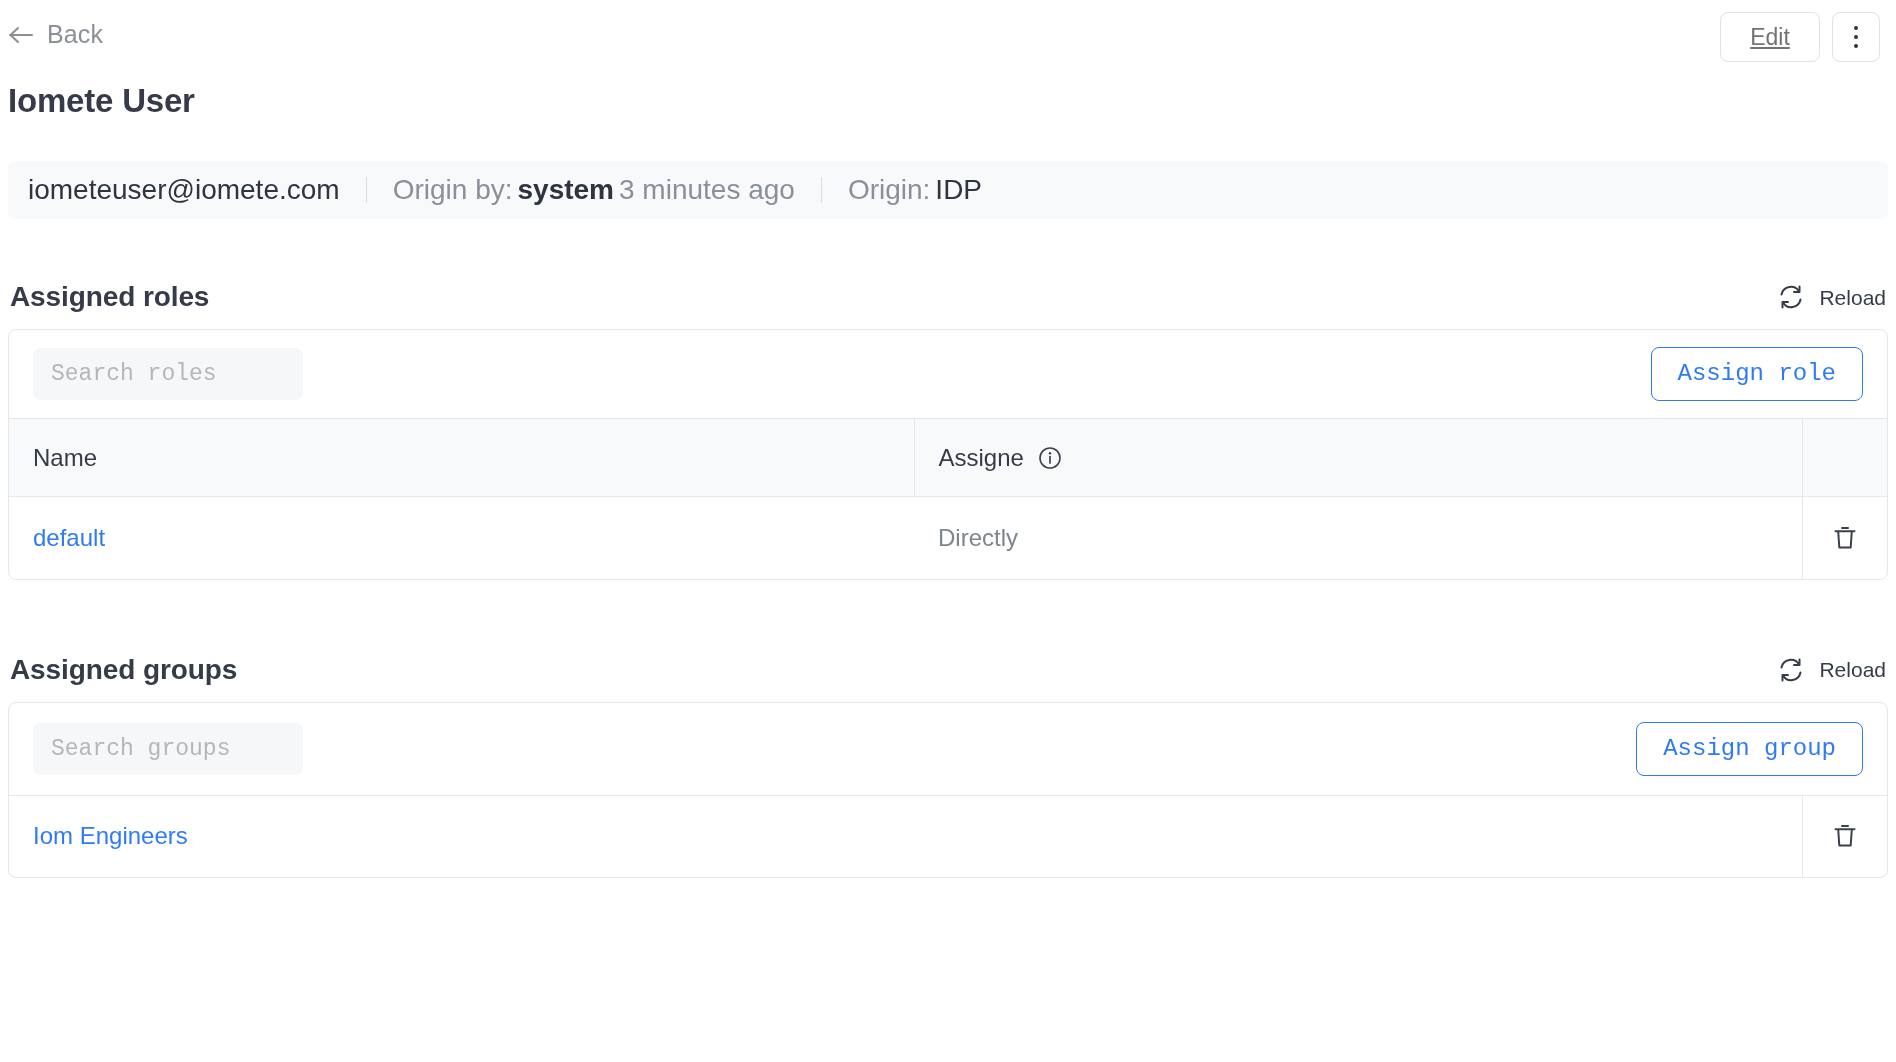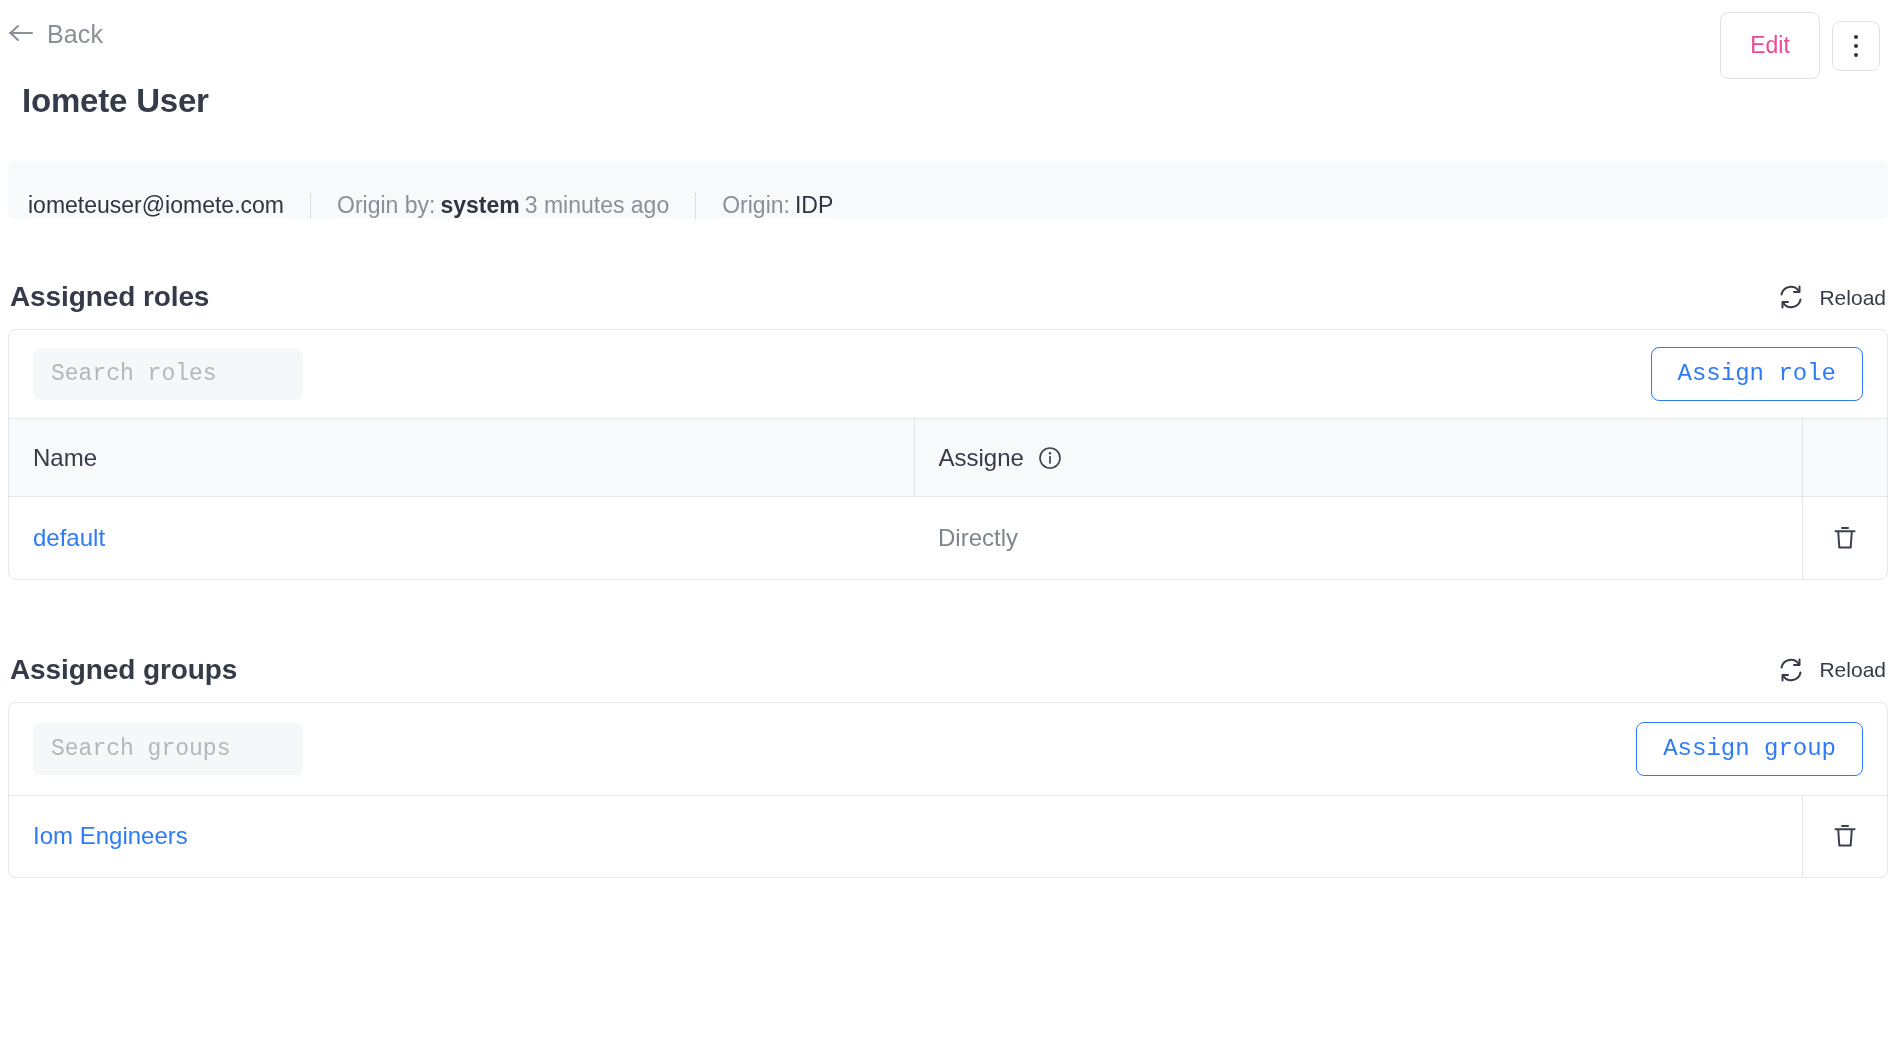--- a/index.html
+++ b/index.html
@@ -15,20 +15,21 @@
 
   
   .topbar {
     position: relative;
     height: 76px;
     display: flex;
     align-items: flex-start;
   }
   .back-link {
     display: inline-flex;
+    align-items: center;
     gap: 13px;
     margin-top: 22px;
     cursor: pointer;
     user-select: none;
   }
   .back-arrow { width: 26px; height: 22px; display: block; }
   .back-label {
     font-size: 25px;
     color: #8b8f96;
     line-height: 1;
@@ -37,29 +38,30 @@
   .top-actions {
     position: absolute;
     right: 8px;
     top: 12px;
     display: flex;
     gap: 12px;
     align-items: center;
   }
   .btn-edit {
     width: 100px;
-    height: 67px;
+    height: 50px;
     border: 1px solid #dfe3e8;
     border-radius: 8px;
     background: #fff;
     font-size: 23px;
-    color: #ec4899;
+    color: #737373;
     font-family: inherit;
     cursor: pointer;
     line-height: 1;
+    text-decoration: underline;
   }
   .btn-kebab {
     width: 48px;
     height: 50px;
     border: 1px solid #dfe3e8;
     border-radius: 8px;
     background: #fff;
     cursor: pointer;
     display: flex;
     flex-direction: column;
@@ -69,33 +71,33 @@
   }
   .kdot { width: 4px; height: 4px; border-radius: 50%; background: #2e3440; display: block; }
 
   
   .page-title {
     font-size: 33px;
     font-weight: 700;
     color: #353b48;
     letter-spacing: -.2px;
     margin-top: 6px;
-    margin-left: 14px;
+    margin-left: 0;
   }
 
   
   .meta-bar {
     margin-top: 41px;
     height: 58px;
     background: #f8f9fa;
     border-radius: 7px;
     display: flex;
-    align-items: flex-end;
+    align-items: center;
     padding: 0 20px;
-    font-size: 23px;
+    font-size: 28px;
   }
   .meta-email { color: #2e3440; }
   .meta-sep {
     width: 1px;
     height: 26px;
     background: #d9dde2;
     margin: 0 26px;
     display: inline-block;
   }
   .meta-muted { color: #8a9099; }

